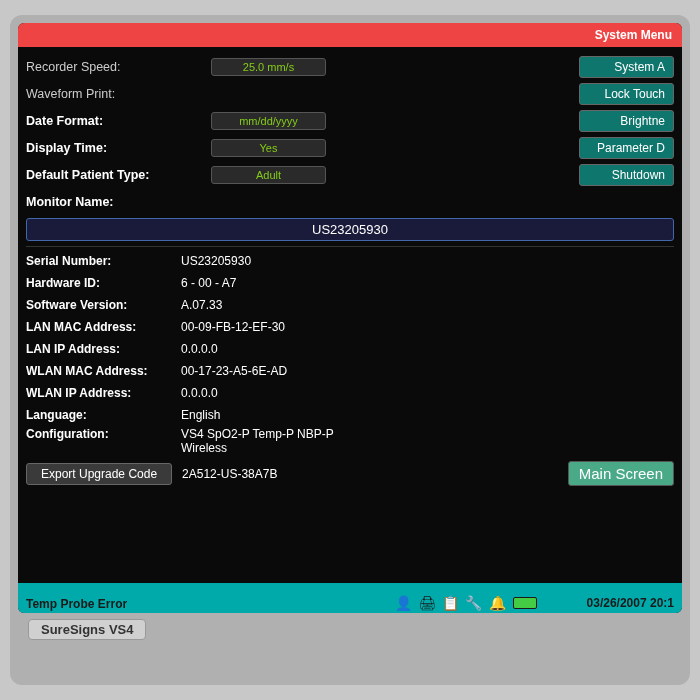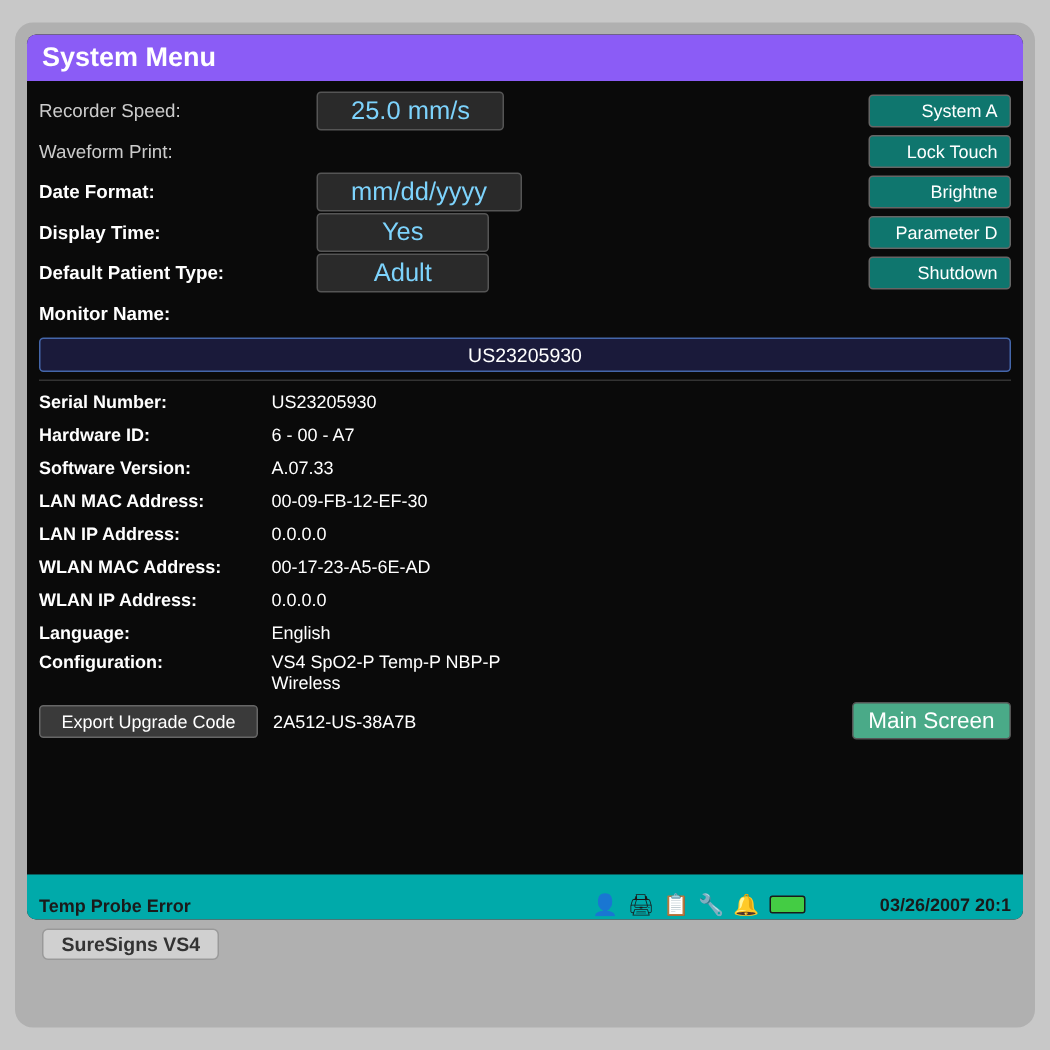--- a/index.html
+++ b/index.html
@@ -32,26 +32,27 @@
       width: 100%;
       height: 590px;
       background: #1a1a1a;
       border-radius: 6px;
       overflow: hidden;
       display: flex;
       flex-direction: column;
     }
 
     .title-bar {
-      background: #8b5cf6;
+      background: #ef4444;
       padding: 5px 10px;
-      font-size: 18px;
+      font-size: 12px;
       font-weight: bold;
       color: white;
       flex-shrink: 0;
+      text-align: right;
     }
 
     .main-content {
       background: #0a0a0a;
       flex: 1;
       display: flex;
       flex-direction: column;
       padding: 4px 0;
       overflow: hidden;
     }
@@ -213,22 +214,22 @@
     }
 
     .left-label.white {
       color: white;
       font-weight: bold;
     }
 
     .center-box {
       background: #2a2a2a;
       border: 1px solid #555;
-      color: #7dd3fc;
-      font-size: 17px;
+      color: #84cc16;
+      font-size: 11px;
       padding: 2px 22px;
       min-width: 115px;
       text-align: center;
       border-radius: 3px;
     }
 
     .right-side-btns {
       margin-left: auto;
       display: flex;
       gap: 0;

